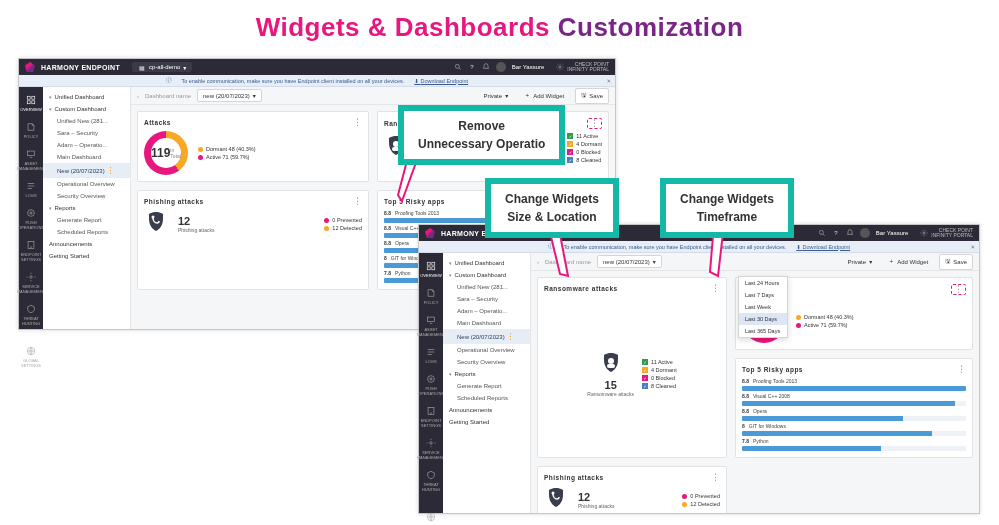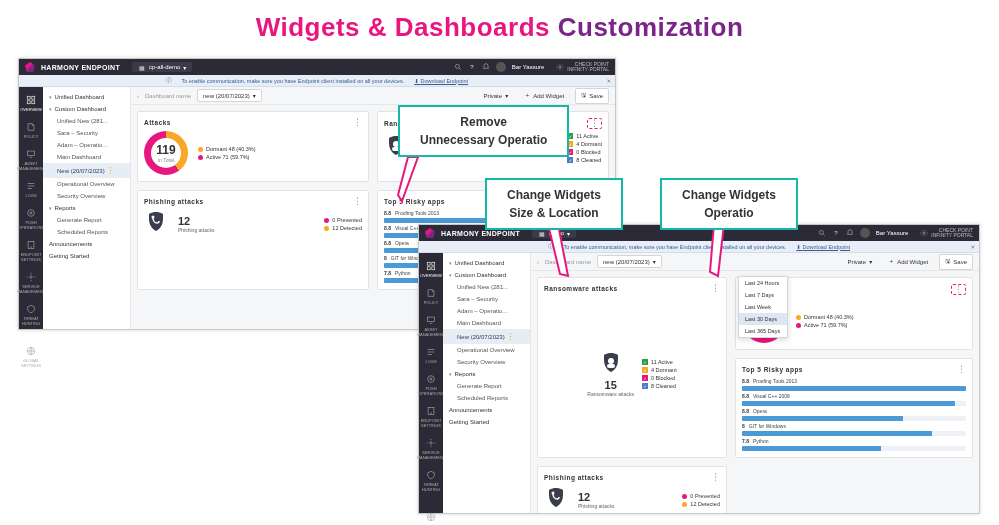--- a/index.html
+++ b/index.html
@@ -74,21 +74,21 @@
   .btn.flat { border:none; background:transparent; }
   .canvas { padding:6px; display:grid; grid-template-columns:1fr 1fr; gap:8px; align-content:start; }
 
   .widget { background:#fff; border:1px solid #e2e2e2; border-radius:2px; padding:6px; position:relative; }
   .widget .whead { display:flex; align-items:center; justify-content:space-between; margin-bottom:4px; }
   .widget .dots { color:#888; cursor:pointer; font-size:9px; line-height:1; }
   .widget .title { font-size:6.5px; font-weight:bold; text-align:left; padding:0; }
 
   
   .ring { width:44px; height:44px; border-radius:50%; background: conic-gradient(#f9a825 0 40%, #e8177f 40% 100%); padding:7px; }
-  .ring .inner { width:100%; height:100%; border-radius:50%; background:#fff; display:flex; flex-direction:column; align-items:center; justify-content:center; }
+  .ring .inner { width:100%; height:100%; border-radius:50%; background:#fff; display:flex; flex-direction:row; align-items:center; justify-content:center; }
   .ring .num { font-size:12px; font-weight:bold; }
   .ring .lab { font-size:5px; color:#888; }
 
   .legend { display:flex; flex-direction:column; gap:2px; font-size:5.5px; }
   .legend .row { display:flex; align-items:center; gap:3px; }
   .dotc { width:5px; height:5px; }
   .dotc.round { border-radius:50%; }
   .c-orange{background:#f9a825}.c-pink{background:#e8177f}.c-green{background:#2e9c4a}.c-blue{background:#4a7fc5}
 
   .shield { width:24px; height:28px; display:flex; align-items:center; justify-content:center; }
@@ -107,21 +107,21 @@
     position:absolute; background:#fff; border:1px solid #d5d5d5; box-shadow:0 2px 6px rgba(0,0,0,.15);
     font-size:5.5px; min-width:50px; z-index:10;
   }
   .dropdown .opt { padding:3px 6px; cursor:pointer; }
   .dropdown .opt.sel { background:#dde7f3; }
 
   .context { position:absolute; background:#fff; border:1px solid #d5d5d5; padding:3px 8px; font-size:5.5px; box-shadow:0 1px 3px rgba(0,0,0,.2); z-index:10; }
 
   
   .callout {
-    position:absolute; background:#fff; border:2px solid #14b8a6; padding:6px 20px;
+    position:absolute; background:#fff; border:6px solid #14b8a6; padding:6px 14px;
     font-size:12px; font-weight:bold; color:#333; z-index:60; text-align:center; line-height:1.5;
   }
   .bubble-tail {
     position:absolute; z-index:59;
   }
   .bubble-tail svg polygon { fill:#fff; stroke:#e8177f; stroke-width:2; }
 
   .ellipsis-hi { border:1px dashed #e8177f; padding:0 2px; border-radius:2px; }
 </style>
 </head>
@@ -729,19 +729,19 @@
 <div class="callout" style="left:485px; top:178px;">
   <span>Change Widgets</span><br><span>Size &amp; Location</span>
 </div>
 <div class="bubble-tail" style="left:538px; top:222px;">
   <svg width="40" height="60">
       <polygon points="10,2 20,2 30,54 22,52"></polygon>
     </svg>
 </div>
 
 <div class="callout" style="left:660px; top:178px;">
-  <span>Change Widgets</span><br><span>Operatio</span>
+  <span>Change Widgets</span><br><span>Timeframe</span>
 </div>
 <div class="bubble-tail" style="left:700px; top:222px;">
   <svg width="40" height="60">
       <polygon points="14,2 24,2 18,54 10,50"></polygon>
     </svg>
 </div>
 
 </body></html>

